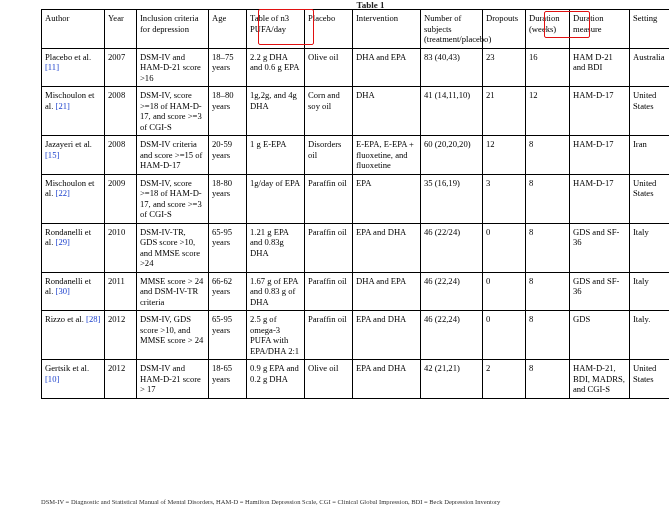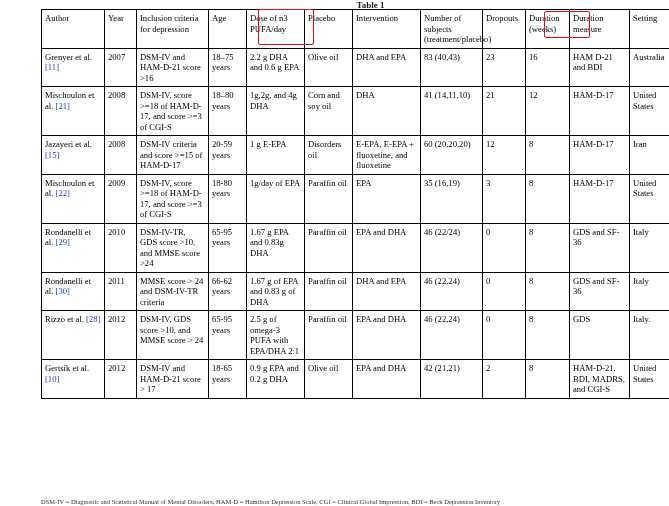--- a/index.html
+++ b/index.html
@@ -123,34 +123,34 @@
         <col class="c9">
         <col class="c10">
         <col class="c11">
     </colgroup>
     <thead>
       <tr>
         <th>Author</th>
         <th>Year</th>
         <th>Inclusion criteria for depression</th>
         <th>Age</th>
-        <th>Dose of n3 PUFA/day</th>
+        <th>Table of n3 PUFA/day</th>
         <th>Placebo</th>
         <th>Intervention</th>
         <th>Number of subjects (treatment/placebo)</th>
         <th>Dropouts</th>
         <th>Duration (weeks)</th>
         <th>Duration measure</th>
         <th>Setting</th>
       </tr>
     </thead>
     <tbody>
 
       <tr>
-        <td><span>Grenyer et al.</span> <span class="cite">[11]</span></td>
+        <td><span>Placebo et al.</span> <span class="cite">[11]</span></td>
         <td>2007</td>
         <td>DSM-IV and HAM-D-21 score &gt;16</td>
         <td>18–75 years</td>
         <td>2.2 g DHA and 0.6 g EPA</td>
         <td>Olive oil</td>
         <td>DHA and EPA</td>
         <td>83 (40,43)</td>
         <td>23</td>
         <td>16</td>
         <td>HAM D-21 and BDI</td>
@@ -200,21 +200,21 @@
         <td>8</td>
         <td>HAM-D-17</td>
         <td>United States</td>
       </tr>
 
       <tr>
         <td><span>Rondanelli et al.</span> <span class="cite">[29]</span></td>
         <td>2010</td>
         <td>DSM-IV-TR, GDS score &gt;10, and MMSE score &gt;24</td>
         <td>65-95 years</td>
-        <td>1.67 g EPA and 0.83g DHA</td>
+        <td>1.21 g EPA and 0.83g DHA</td>
         <td>Paraffin oil</td>
         <td>EPA and DHA</td>
         <td>46 (22/24)</td>
         <td>0</td>
         <td>8</td>
         <td>GDS and SF-36</td>
         <td>Italy</td>
       </tr>
 
       <tr>

